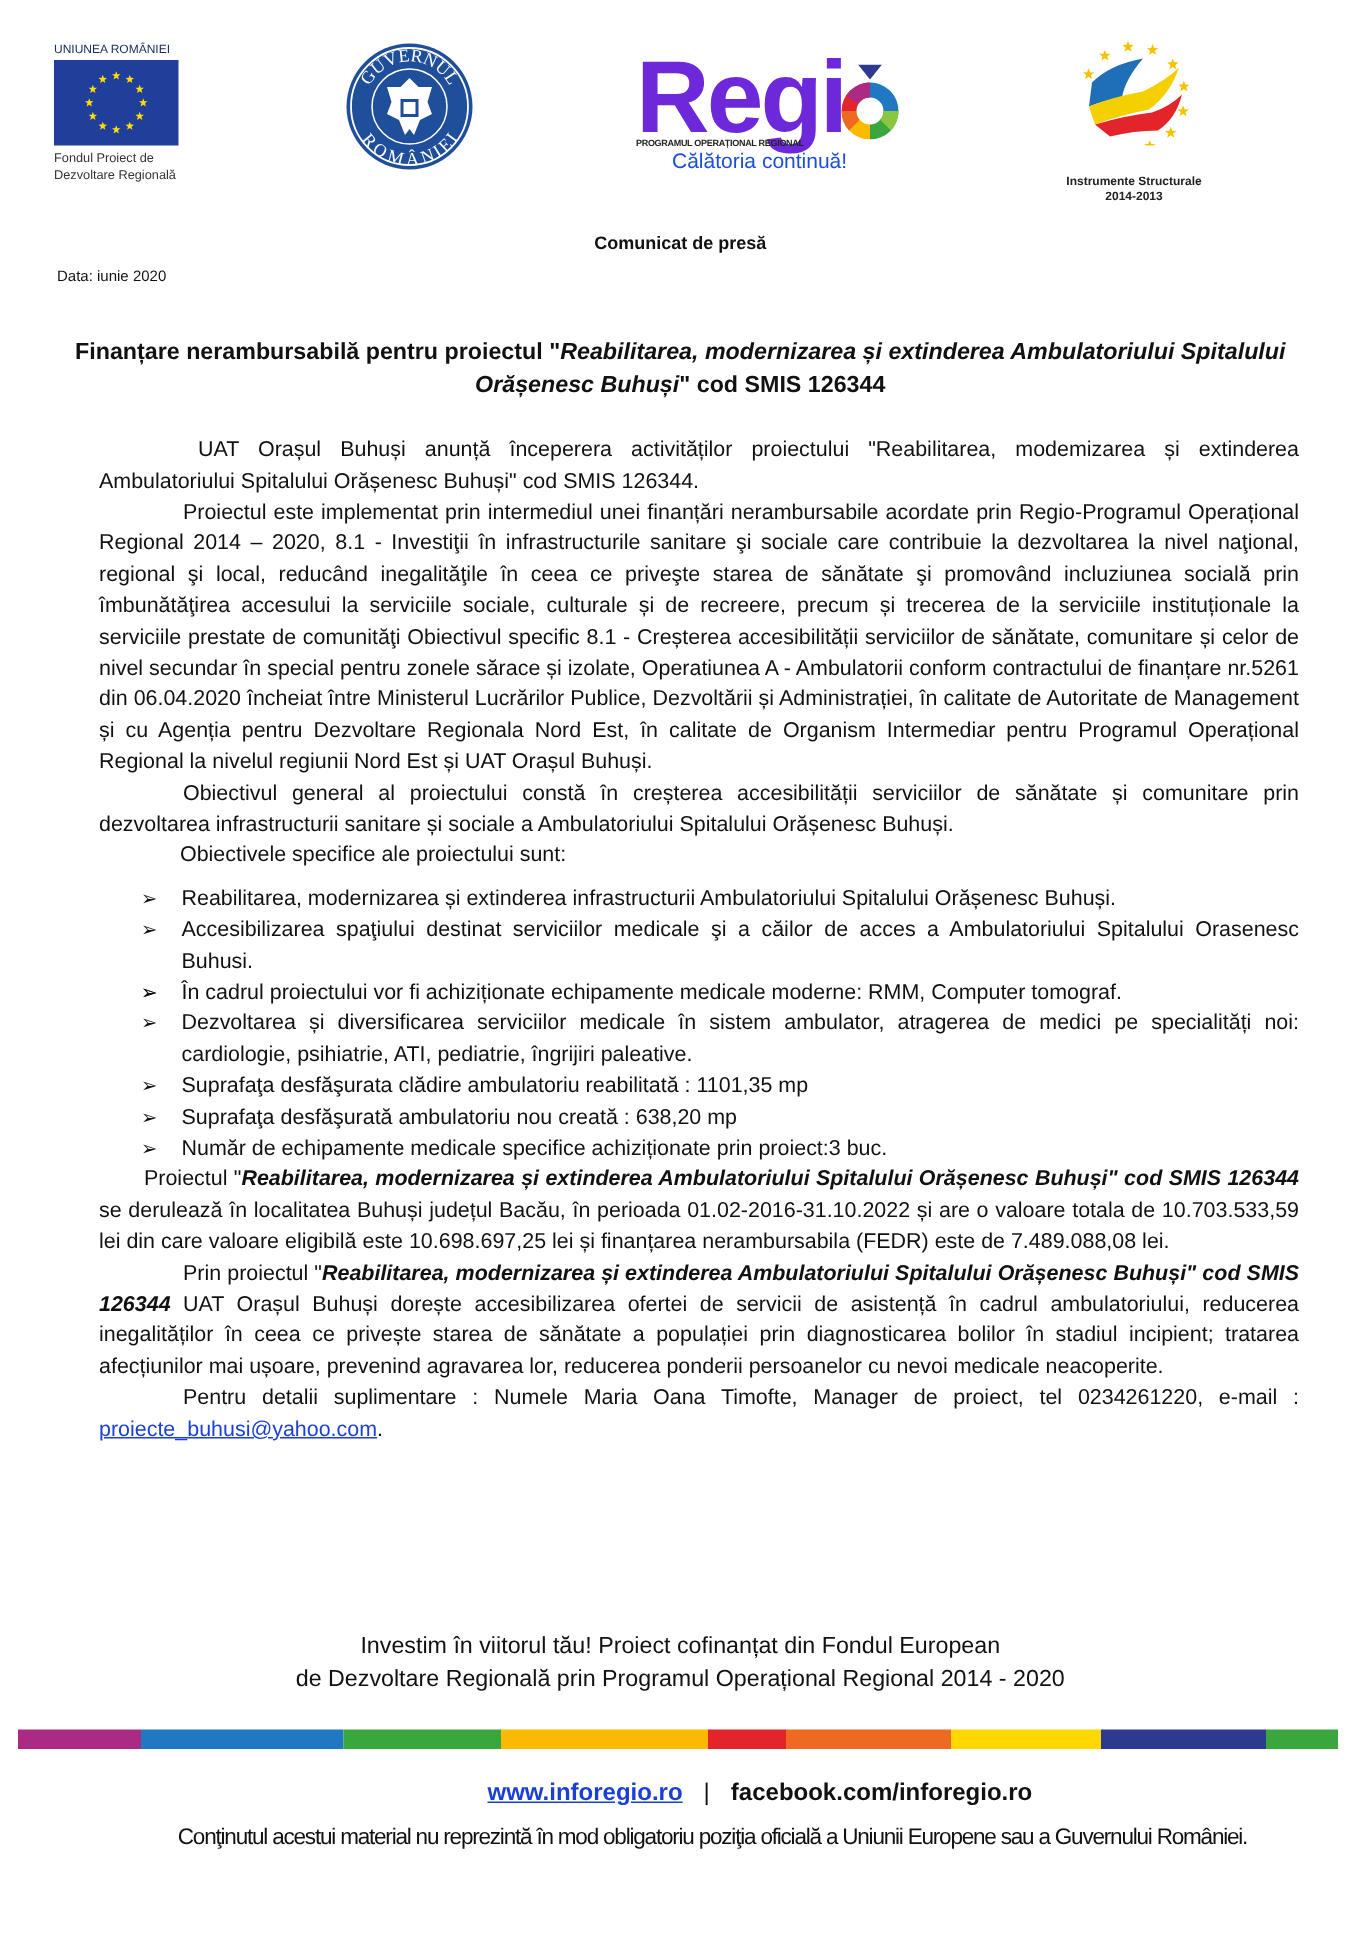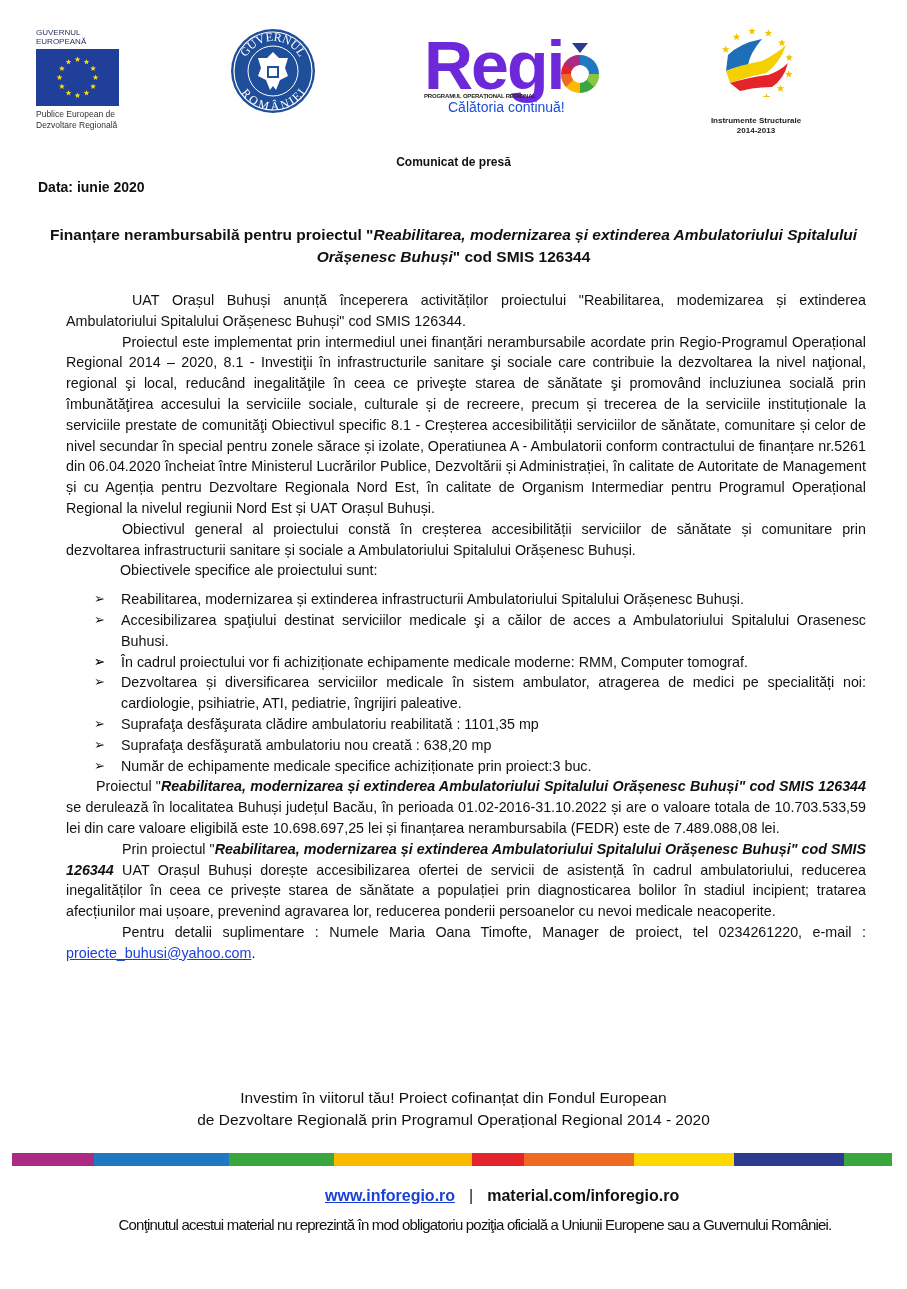--- a/index.html
+++ b/index.html
@@ -20,21 +20,21 @@
   
   .regio { left: 420px; top: 35px; width: 185px; height: 85px; }
   .regio .word { font-family: Liberation Sans, sans-serif; font-weight: bold; font-size: 68px; color: #6d28d9; letter-spacing: -2px; line-height: 60px; position: absolute; left: 4px; top: 0; }
   .regio .sub1 { position: absolute; left: 4px; top: 58px; font-size: 6px; font-weight: bold; color: #222; font-family: "Liberation Sans", sans-serif; letter-spacing: -0.2px; }
   .regio .sub2 { position: absolute; left: 28px; top: 64px; font-size: 14px; color: #1d4ed8; font-family: "Liberation Sans", sans-serif; }
   
   .is { left: 700px; top: 25px; width: 112px; height: 100px; }
   .is .caption { position: absolute; top: 75px; left: 0; width: 112px; text-align: center; font-size: 8px; font-weight: bold; line-height: 10px; color: #222; font-family: "Liberation Sans", sans-serif; margin-top: 16px; }
 
   .title { position: absolute; top: 155px; left: 0; width: 907px; text-align: center; font-size: 12px; font-weight: bold; }
-  .date { position: absolute; top: 179px; left: 38px; font-size: 14px; font-weight: bold; }
+  .date { position: absolute; top: 179px; left: 38px; font-size: 10px; font-weight: normal; }
   .headline { position: absolute; top: 224px; left: 40px; width: 827px; text-align: center; font-size: 15.5px; font-weight: bold; line-height: 22px; }
   .headline i { font-style: italic; }
 
   .body { position: absolute; top: 290px; left: 66px; width: 800px; font-size: 14.3px; line-height: 20.8px; text-align: justify; }
   .body p { margin: 0; }
   .indent-1 { text-indent: 66px; }
   .indent-2 { text-indent: 56px; }
   .indent-3 { padding-left: 54px; }
   .ul { list-style: none; margin: 8px 0 0 0; padding: 0; }
   .ul li { position: relative; padding-left: 55px; }
@@ -52,41 +52,41 @@
   .footer-links { position: absolute; top: 1187px; left: 325px; font-size: 16px; font-weight: bold; }
   .footer-links .sep { margin: 0 14px; font-weight: normal; }
   .footer-links a { color: #1a3fd6; text-decoration: underline; font-weight: bold; }
   .disclaimer { position: absolute; top: 1213px; left: 95px; width: 760px; text-align: center; font-size: 15px; line-height: 24px; letter-spacing: -0.8px; }
 </style>
 </head>
 <body>
 
 <div class="logos">
   <div class="logo eu">
-    <div class="top">GUVERNUL EUROPEANĂ</div>
+    <div class="top">UNIUNEA ROMÂNIEI</div>
     <div class="flag">
       <svg width="83" height="57" viewBox="0 0 83 57">
         <g fill="#ffdd00" id="eu-stars">
             <path d="M59.50 25.50 L60.24 27.48 L62.35 27.57 L60.70 28.89 L61.26 30.93 L59.50 29.76 L57.74 30.93 L58.30 28.89 L56.65 27.57 L58.76 27.48 Z"></path>
             <path d="M57.09 34.50 L57.83 36.48 L59.94 36.57 L58.29 37.89 L58.85 39.93 L57.09 38.76 L55.33 39.93 L55.89 37.89 L54.24 36.57 L56.35 36.48 Z"></path>
             <path d="M50.50 41.09 L51.24 43.07 L53.35 43.16 L51.70 44.48 L52.26 46.52 L50.50 45.35 L48.74 46.52 L49.30 44.48 L47.65 43.16 L49.76 43.07 Z"></path>
             <path d="M41.50 43.50 L42.24 45.48 L44.35 45.57 L42.70 46.89 L43.26 48.93 L41.50 47.76 L39.74 48.93 L40.30 46.89 L38.65 45.57 L40.76 45.48 Z"></path>
             <path d="M32.50 41.09 L33.24 43.07 L35.35 43.16 L33.70 44.48 L34.26 46.52 L32.50 45.35 L30.74 46.52 L31.30 44.48 L29.65 43.16 L31.76 43.07 Z"></path>
             <path d="M25.91 34.50 L26.65 36.48 L28.76 36.57 L27.11 37.89 L27.67 39.93 L25.91 38.76 L24.15 39.93 L24.71 37.89 L23.06 36.57 L25.17 36.48 Z"></path>
             <path d="M23.50 25.50 L24.24 27.48 L26.35 27.57 L24.70 28.89 L25.26 30.93 L23.50 29.76 L21.74 30.93 L22.30 28.89 L20.65 27.57 L22.76 27.48 Z"></path>
             <path d="M25.91 16.50 L26.65 18.48 L28.76 18.57 L27.11 19.89 L27.67 21.93 L25.91 20.76 L24.15 21.93 L24.71 19.89 L23.06 18.57 L25.17 18.48 Z"></path>
             <path d="M32.50 9.91 L33.24 11.89 L35.35 11.98 L33.70 13.30 L34.26 15.34 L32.50 14.17 L30.74 15.34 L31.30 13.30 L29.65 11.98 L31.76 11.89 Z"></path>
             <path d="M41.50 7.50 L42.24 9.48 L44.35 9.57 L42.70 10.89 L43.26 12.93 L41.50 11.76 L39.74 12.93 L40.30 10.89 L38.65 9.57 L40.76 9.48 Z"></path>
             <path d="M50.50 9.91 L51.24 11.89 L53.35 11.98 L51.70 13.30 L52.26 15.34 L50.50 14.17 L48.74 15.34 L49.30 13.30 L47.65 11.98 L49.76 11.89 Z"></path>
             <path d="M57.09 16.50 L57.83 18.48 L59.94 18.57 L58.29 19.89 L58.85 21.93 L57.09 20.76 L55.33 21.93 L55.89 19.89 L54.24 18.57 L56.35 18.48 Z"></path>
           </g>
       </svg>
     </div>
     <div class="bottom">
-      <div>Publice European de</div>
+      <div>Fondul Proiect de</div>
       <div>Dezvoltare Regională</div>
     </div>
   </div>
 
   <div class="logo gov">
     <svg width="86" height="86" viewBox="0 0 86 86">
       <circle cx="43" cy="43" r="42" fill="#1f4e9a"></circle>
       <circle cx="43" cy="43" r="39" fill="none" stroke="#ffffff" stroke-width="1.2"></circle>
       <circle cx="43" cy="43" r="25" fill="none" stroke="#ffffff" stroke-width="1"></circle>
       <defs>
@@ -185,16 +185,16 @@
   <div style="flex: 105 1 0%; background: rgb(58, 166, 62);"></div>
   <div style="flex: 138 1 0%; background: rgb(251, 185, 0);"></div>
   <div style="flex: 52 1 0%; background: rgb(227, 37, 43);"></div>
   <div style="flex: 110 1 0%; background: rgb(238, 106, 34);"></div>
   <div style="flex: 100 1 0%; background: rgb(255, 216, 0);"></div>
   <div style="flex: 110 1 0%; background: rgb(45, 58, 143);"></div>
   <div style="flex: 48 1 0%; background: rgb(58, 166, 62);"></div>
 </div>
 
 <div class="footer-links">
-  <a href="#">www.inforegio.ro</a><span class="sep">|</span><span>material.com/inforegio.ro</span>
+  <a href="#">www.inforegio.ro</a><span class="sep">|</span><span>facebook.com/inforegio.ro</span>
 </div>
 
 <div class="disclaimer">Conţinutul acestui material nu reprezintă în mod obligatoriu poziţia oficială a Uniunii Europene sau a Guvernului României.</div>
 
 </body></html>

